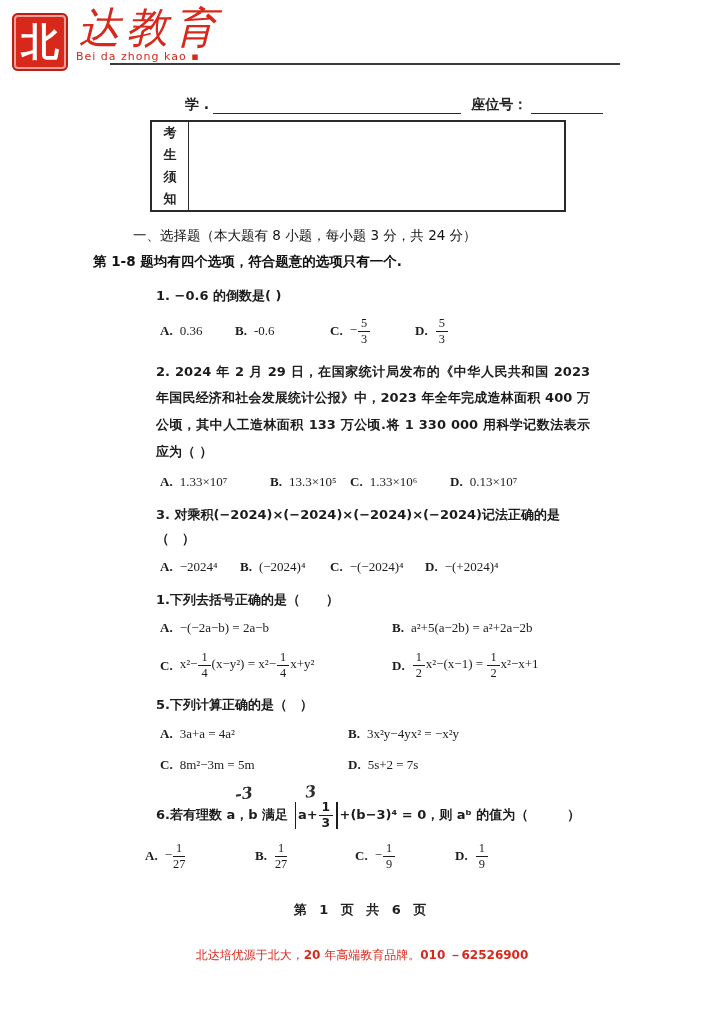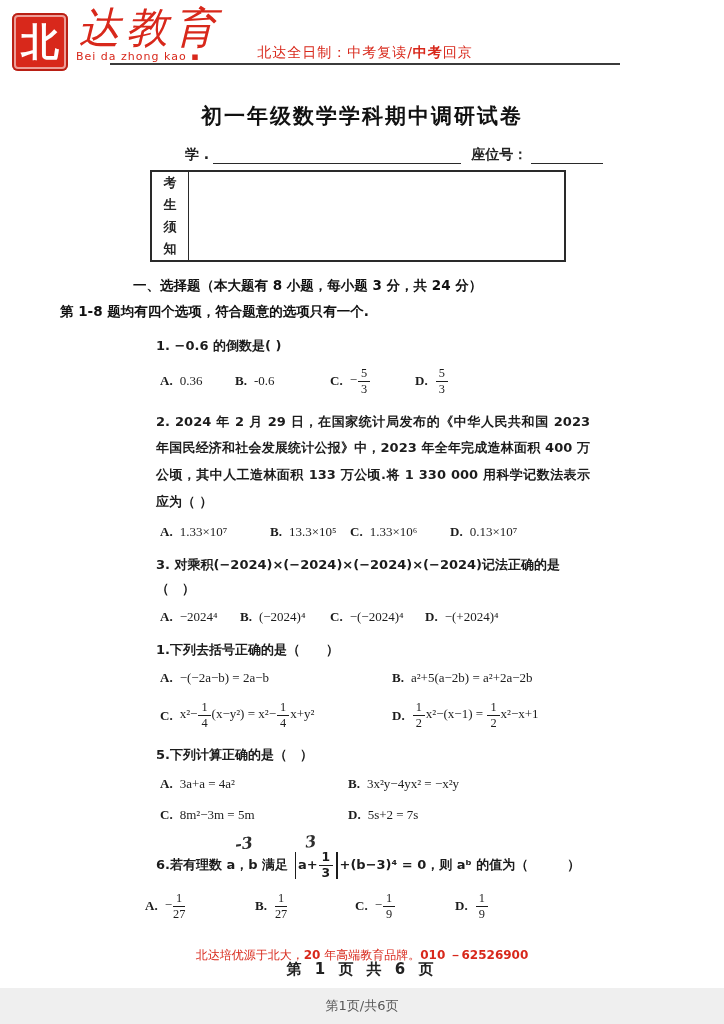--- a/index.html
+++ b/index.html
@@ -45,22 +45,22 @@
     width:36px;border-right:1.5px solid #2a2a2a;
     display:flex;align-items:center;justify-content:center;
   }
   .notice-side span{
     display:inline-block;width:1em;word-break:break-all;line-height:1.7;
     font-size:13px;font-weight:bold;text-align:center;
   }
   .notice-items{flex:1;padding:5px 8px 6px 10px;font-size:12.5px;line-height:1.6;color:#1d1d1d;font-weight:500;}
 
   
-  .sec-h{margin:15px 0 0 133px;font-weight:bold;font-size:13.5px;color:#111;}
-  .sec-sub{margin:8px 0 0 60px;font-weight:bold;font-size:13.5px;color:#111;}
+  .sec-h{margin:15px 0 0 133px;font-weight:normal;font-size:13.5px;color:#111;}
+  .sec-sub{margin:8px 0 0 93px;font-weight:bold;font-size:13.5px;color:#111;}
 
   
   .questions{margin:4px 134px 0 133px;font-size:13px;color:#1c1c1c;}
   .q{margin-top:13px;}
   .stem{line-height:1.8;font-weight:600;margin-left:23px;}
   .stem-long{line-height:2.05;text-align:justify;}
   .stemwrap{position:relative;}
   .opts{display:flex;align-items:center;margin:9px 0 0 27px;}
   .grid2{display:grid;margin:9px 0 0 27px;row-gap:15px;align-items:center;}
   .g-q4{grid-template-columns:232px 1fr;}
@@ -76,44 +76,42 @@
   .fn{border-bottom:1px solid currentColor;padding:0 3px 1px;}
   .fd{padding-top:1px;}
   .vbar{display:inline-block;width:1.3px;background:currentColor;height:2.1em;vertical-align:middle;margin:0 2px;}
 
   .hand{
     position:absolute;font-family:"DejaVu Serif",serif;font-style:italic;
     color:#2e2e2e;font-size:16px;font-weight:bold;transform:rotate(-7deg);
   }
 
   
-  .pgfoot{text-align:center;margin-top:39px;font-size:15px;font-weight:bold;letter-spacing:4px;color:#222;}
+  .pgfoot{text-align:center;margin-top:30px;font-size:13px;font-weight:bold;letter-spacing:4px;color:#222;}
   .promo{position:absolute;left:0;right:0;top:947px;text-align:center;color:#d8281b;font-size:12px;}
   .promo b{font-weight:bold;}
   .viewer{
     position:absolute;left:0;right:0;top:988px;height:36px;background:#efefef;
     display:flex;align-items:center;justify-content:center;font-size:13px;color:#575757;
   }
 </style>
 </head>
 <body>
 
 <div class="page">
 
   <header class="letterhead">
     <div class="seal">
       <span>北</span>
     </div>
     <div class="brand">达教育</div>
     <div class="brand-sub">Bei da zhong kao ▪</div>
-    <div class="slogan"><span>北达全日制：中考复读/</span><b>中考</b><span>回京</span></div>
     <div class="hline"></div>
   </header>
 
-  <h1 class="title">初一年级数学学科期中调研试卷</h1>
 
   <div class="fields">
     <span>学 .</span>
     <span class="fline fline-long"></span>
     <span>座位号：</span>
     <span class="fline fline-short"></span>
   </div>
 
   <div class="notice">
     <div class="notice-side">
@@ -294,17 +292,14 @@
           </span>
       </div>
     </div>
 
   </div>
 
   <div class="pgfoot">第 1 页 共 6 页</div>
 
   <div class="promo"><span>北达培优源于北大，</span><b>20</b><span> 年高端教育品牌。</span><b>010 －62526900</b></div>
 
-  <div class="viewer">
-    <span>第1页/共6页</span>
-  </div>
 
 </div>
 
 </body></html>

